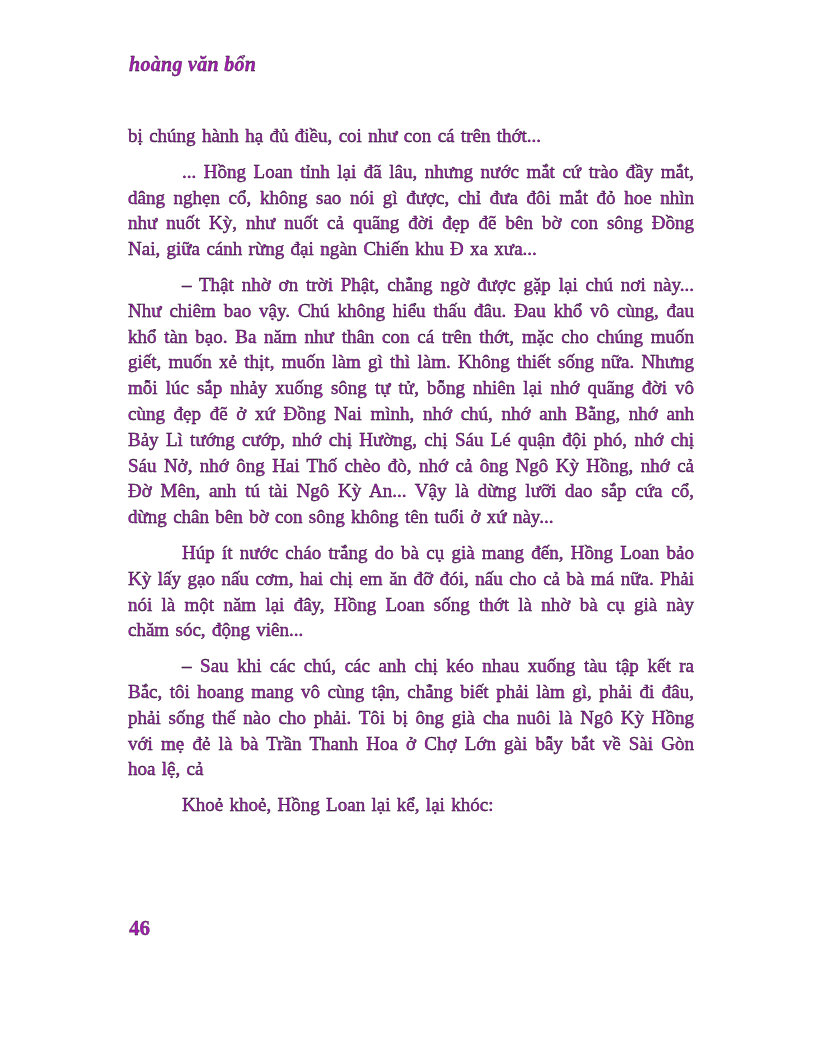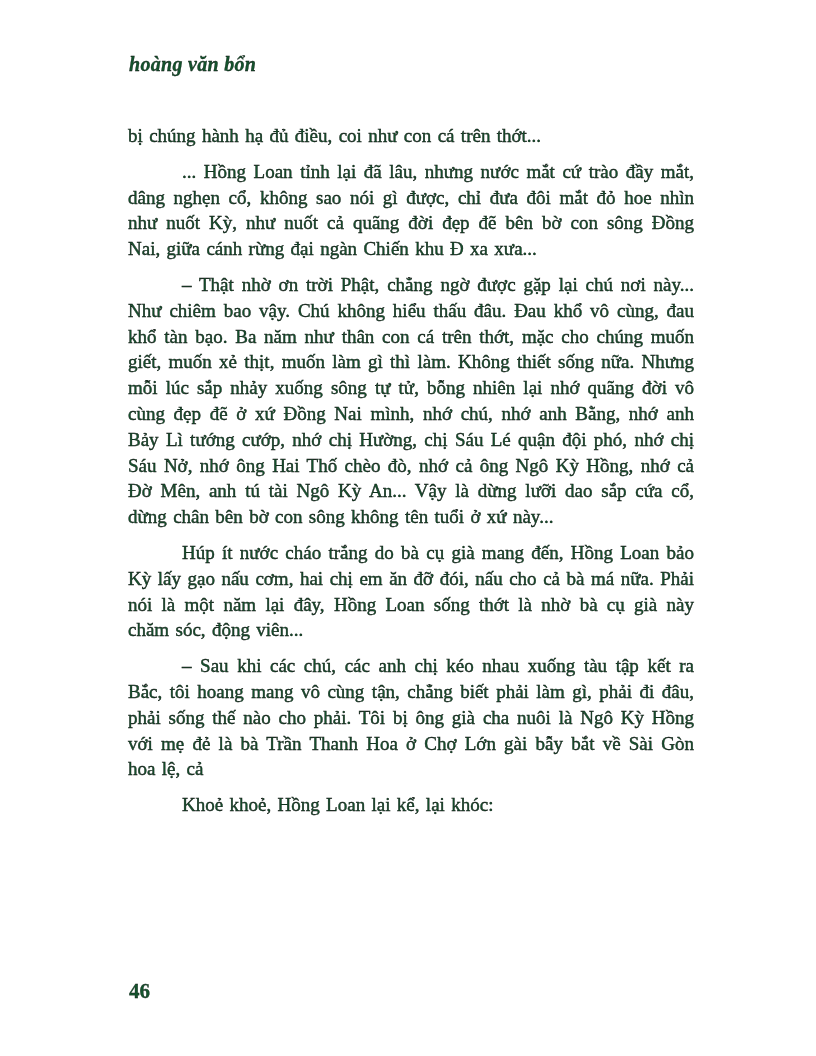--- a/index.html
+++ b/index.html
@@ -4,21 +4,21 @@
 <title>Book page 46</title>
 <style>
   * { margin: 0; padding: 0; box-sizing: border-box; }
   html, body { background: #e9e9e9; }
   .page {
     position: relative;
     width: 816px;
     height: 1056px;
     margin: 0 auto;
     background: #ffffff;
-    color: #14532d;
+    color: #a21caf;
     font-family: "Liberation Serif", "DejaVu Serif", serif;
     overflow: hidden;
   }
   .running-header {
     position: absolute;
     left: 129px;
     top: 53px;
     font-size: 20px;
     font-weight: bold;
     font-style: italic;
@@ -40,21 +40,21 @@
     text-indent: 54px;
     margin-bottom: 10px;
   }
   .para.continuation {
     text-indent: 0;
     margin-top: 20px;
   }
   .page-number {
     position: absolute;
     left: 129px;
-    top: 979px;
+    top: 916px;
     font-size: 21px;
     font-weight: bold;
     -webkit-text-stroke: 0.3px #101010;
   }
 </style>
 </head>
 <body>
 
 <div class="page">
 

